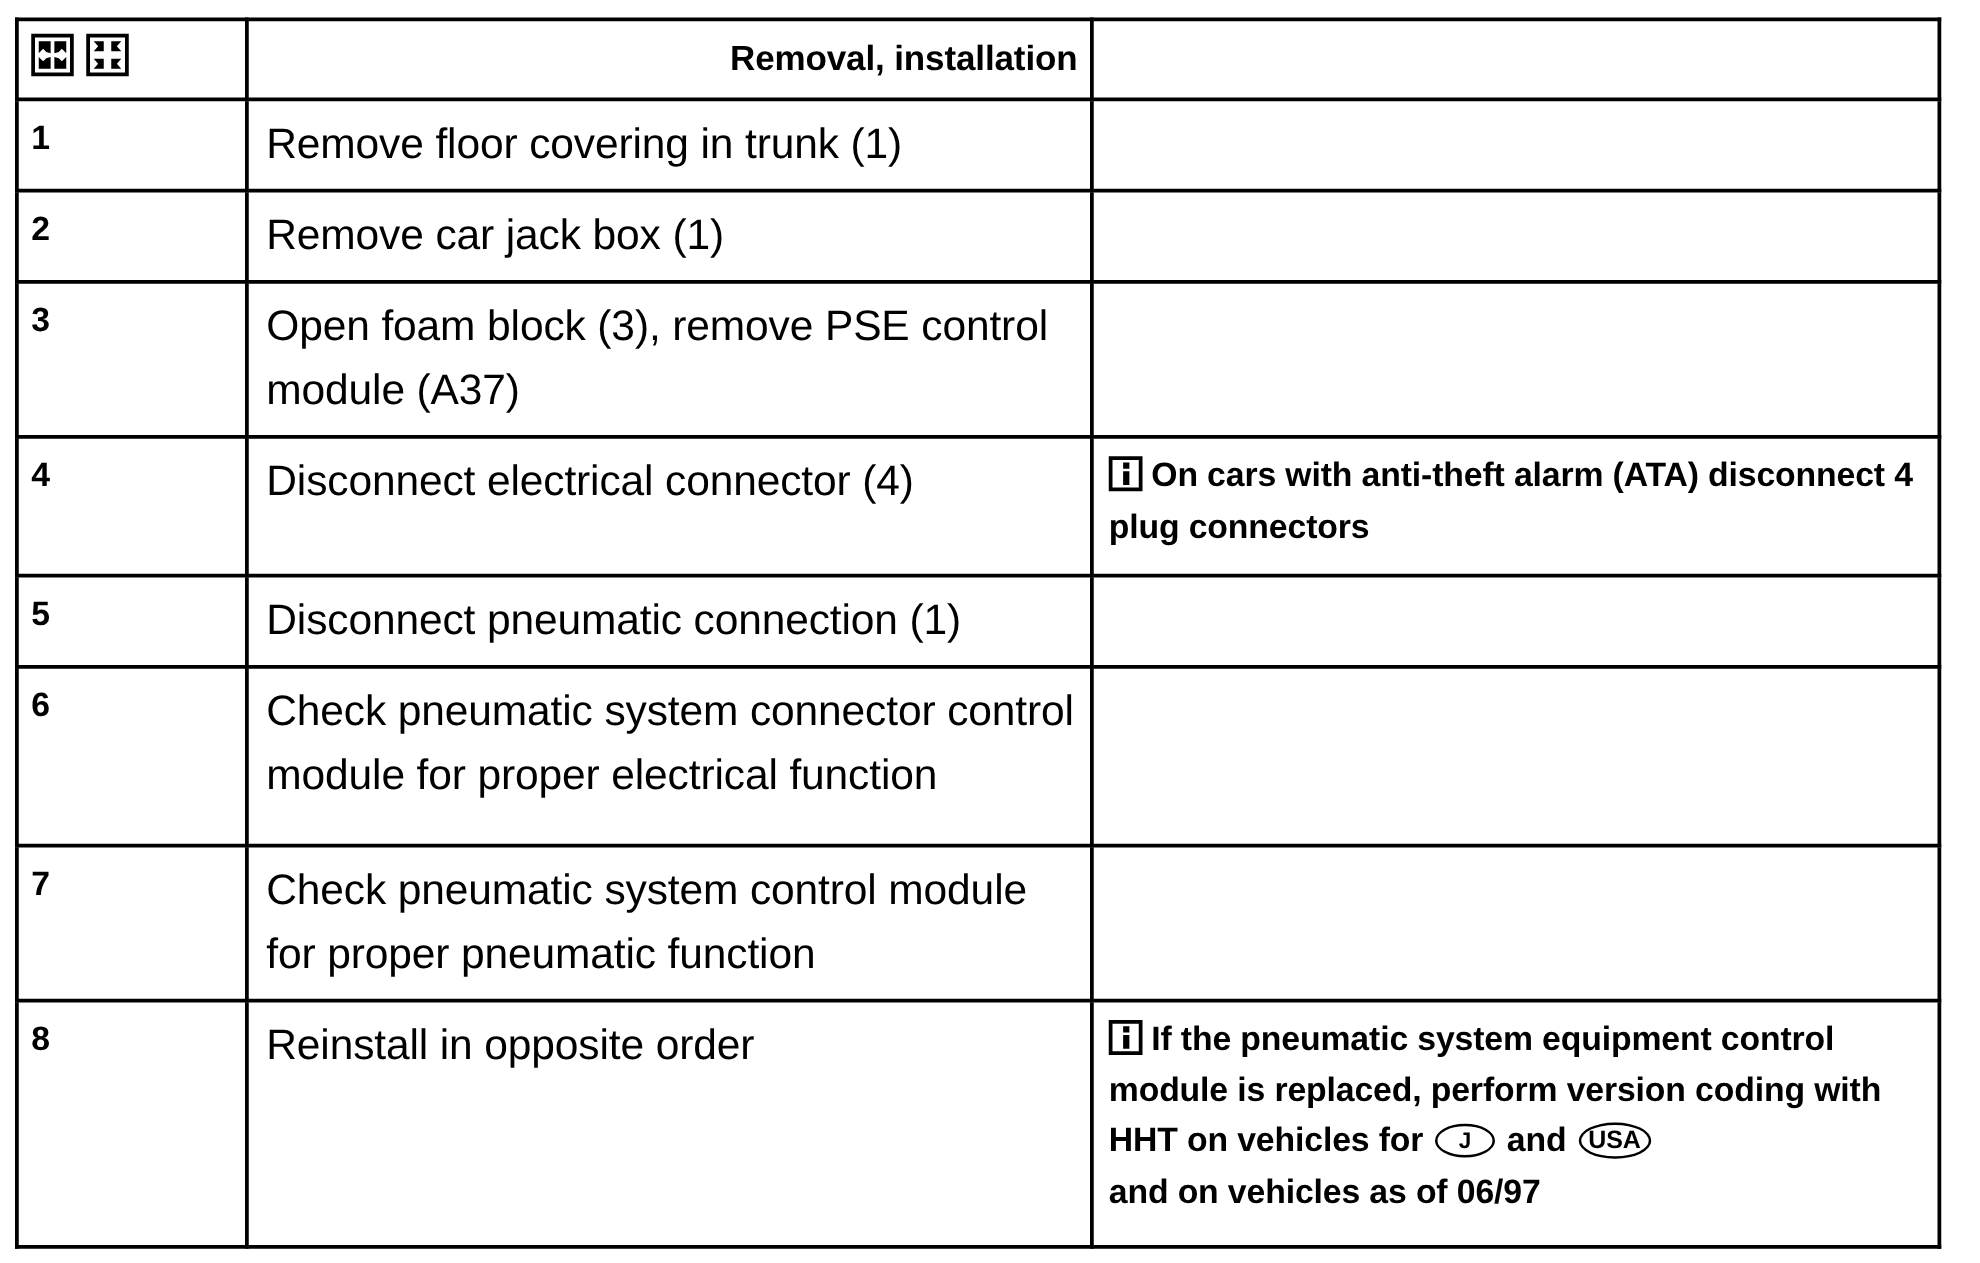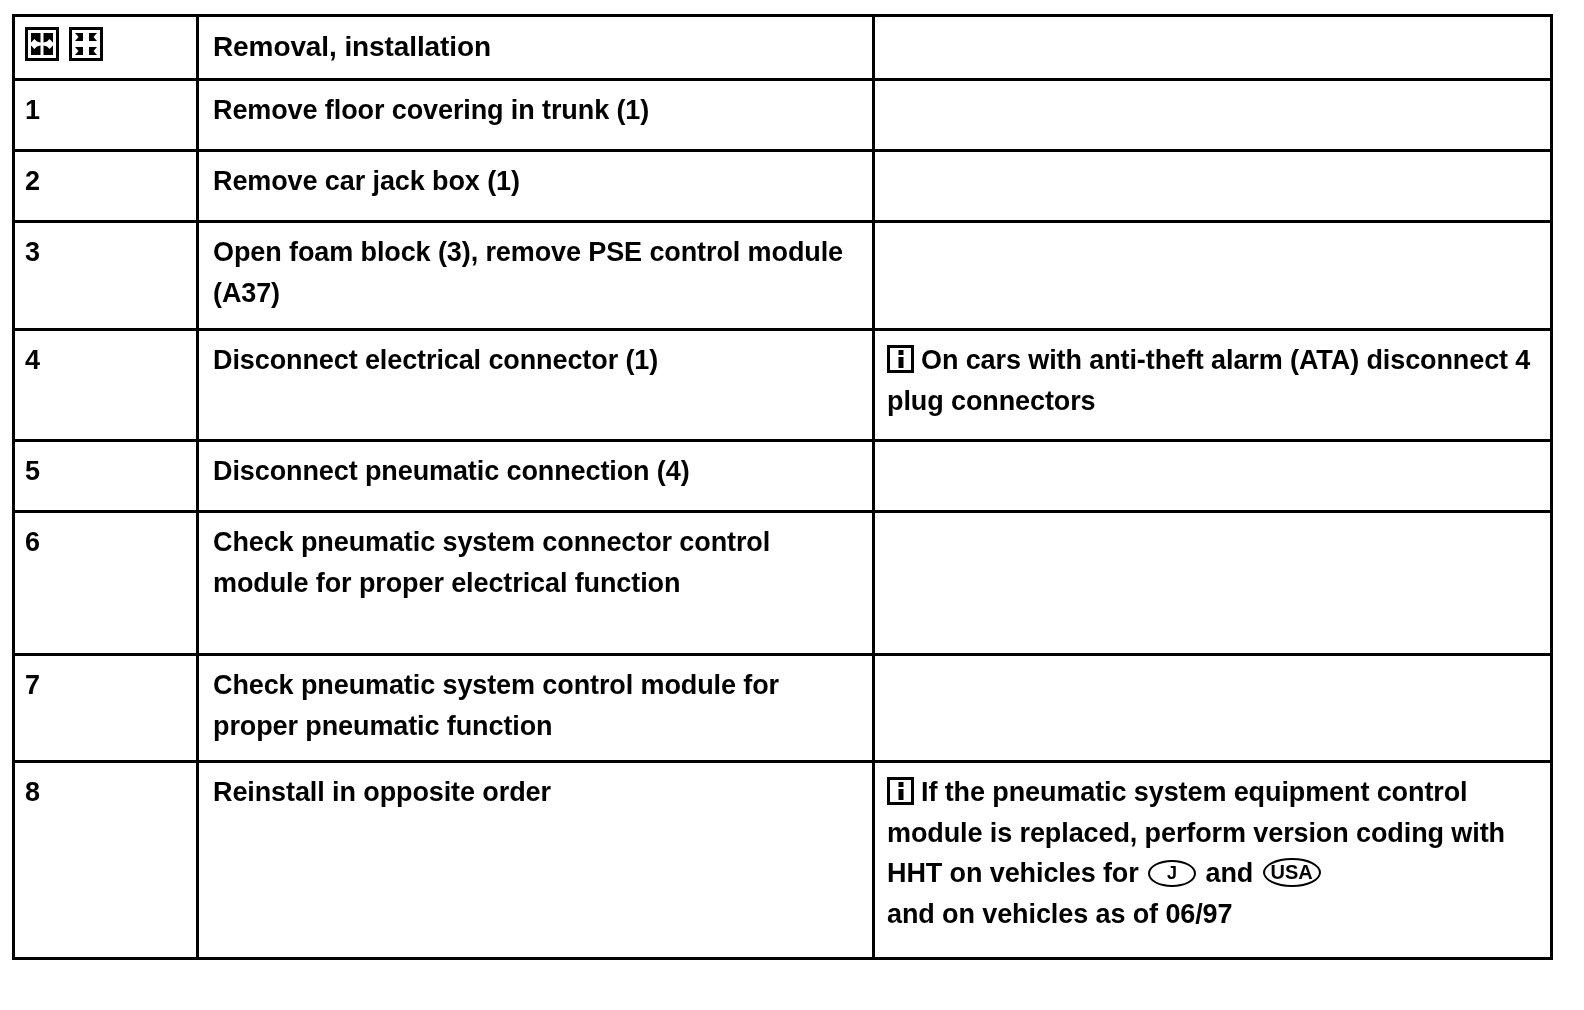--- a/index.html
+++ b/index.html
@@ -38,41 +38,41 @@
     background: #ffffff;
   }
 
   col.c-num   { width: 184px; }
   col.c-desc  { width: 676px; }
   col.c-note  { width: 678px; }
 
   
   .cell-pad {
     padding: 9px 10px 10px 14px;
-    font-weight: bold;
-    font-size: 27px;
+    font-weight: normal;
+    font-size: 34px;
     line-height: 1.50;
     letter-spacing: -0.1px;
   }
   .num-pad {
     padding: 9px 6px 10px 10px;
     font-weight: bold;
     font-size: 27px;
     line-height: 1.50;
   }
   .note-pad {
     padding: 9px 8px 10px 12px;
     font-weight: bold;
     font-size: 27px;
     line-height: 1.50;
     letter-spacing: -0.1px;
   }
 
   
-  tr.r-head  td { height: 58px; }
+  tr.r-head  td { height: 58px; text-align: right; }
   tr.r-1     td { height: 68px; }
   tr.r-2     td { height: 68px; }
   tr.r-3     td { height: 105px; }
   tr.r-4     td { height: 108px; }
   tr.r-5     td { height: 68px; }
   tr.r-6     td { height: 140px; }
   tr.r-7     td { height: 104px; }
   tr.r-8     td { height: 194px; }
 
   .header-text { font-size: 28px; font-weight: bold; }
@@ -228,37 +228,37 @@
         <td>
           <div class="note-pad"></div>
         </td>
       </tr>
 
       <tr class="r-4">
         <td>
           <div class="num-pad">4</div>
         </td>
         <td>
-          <div class="cell-pad">Disconnect electrical connector (1)</div>
+          <div class="cell-pad">Disconnect electrical connector (4)</div>
         </td>
         <td>
           <div class="note-pad">
             <span class="info-box">
               <span class="i-dot"></span><span class="i-stem"></span>
             </span><span>On cars with anti-theft alarm (ATA) disconnect 4 plug connectors</span>
           </div>
         </td>
       </tr>
 
       <tr class="r-5">
         <td>
           <div class="num-pad">5</div>
         </td>
         <td>
-          <div class="cell-pad">Disconnect pneumatic connection (4)</div>
+          <div class="cell-pad">Disconnect pneumatic connection (1)</div>
         </td>
         <td>
           <div class="note-pad"></div>
         </td>
       </tr>
 
       <tr class="r-6">
         <td>
           <div class="num-pad">6</div>
         </td>

